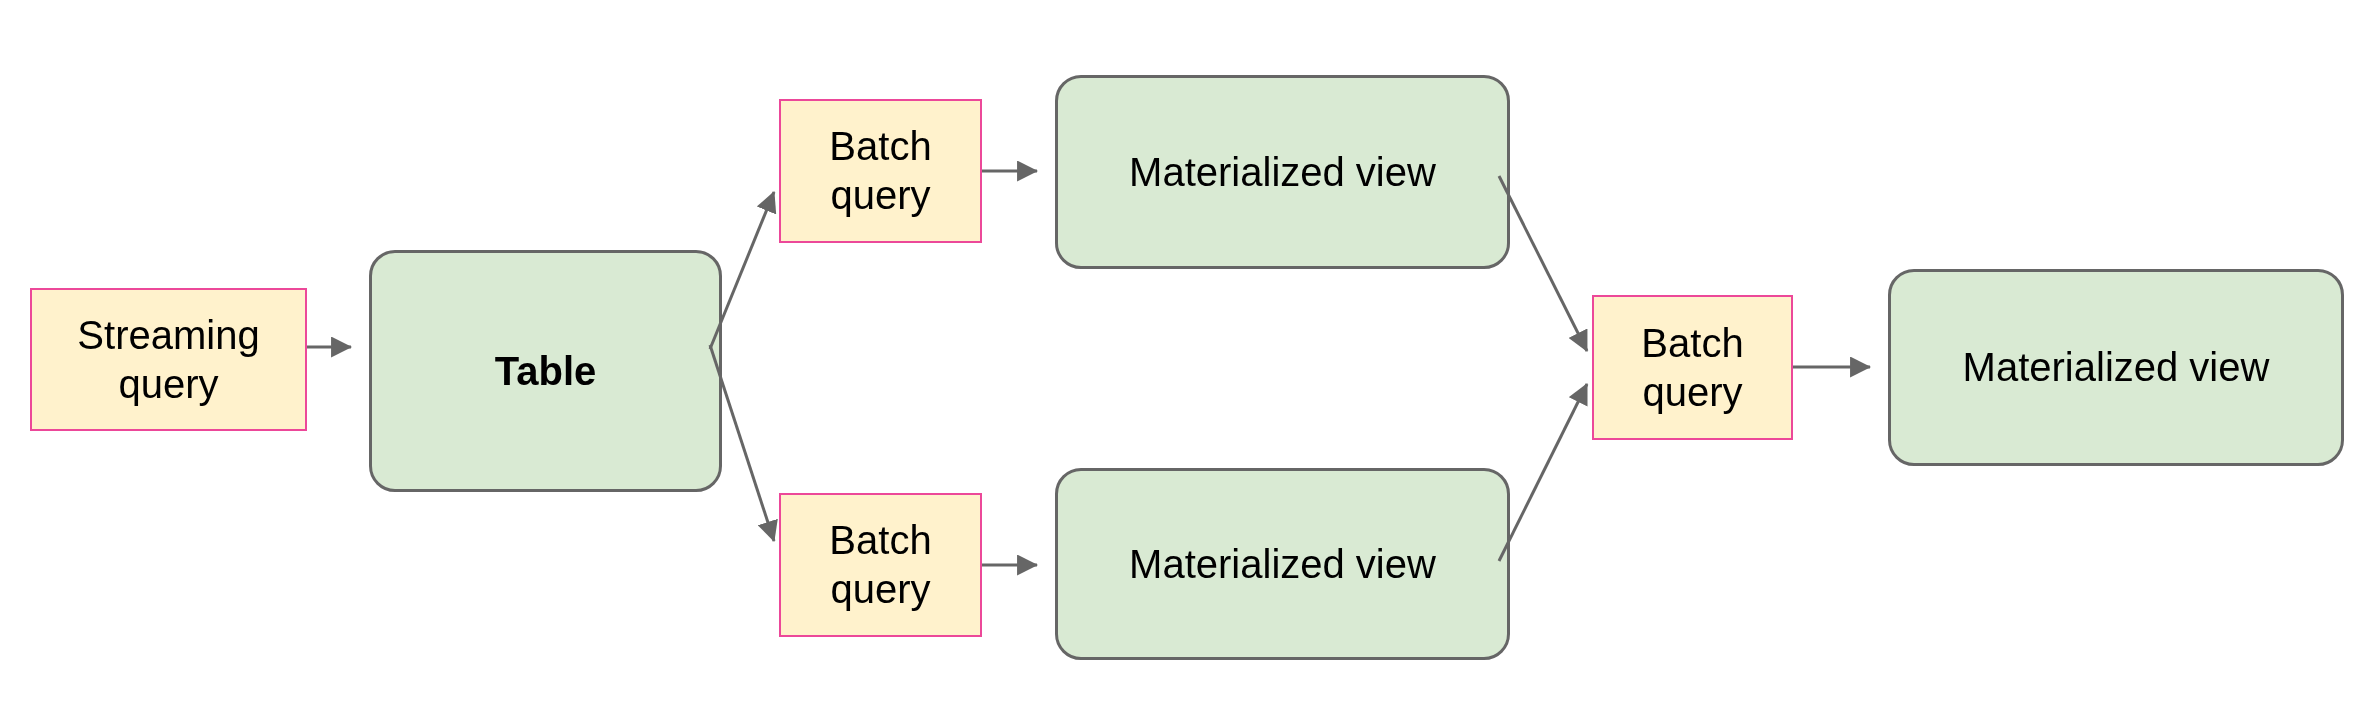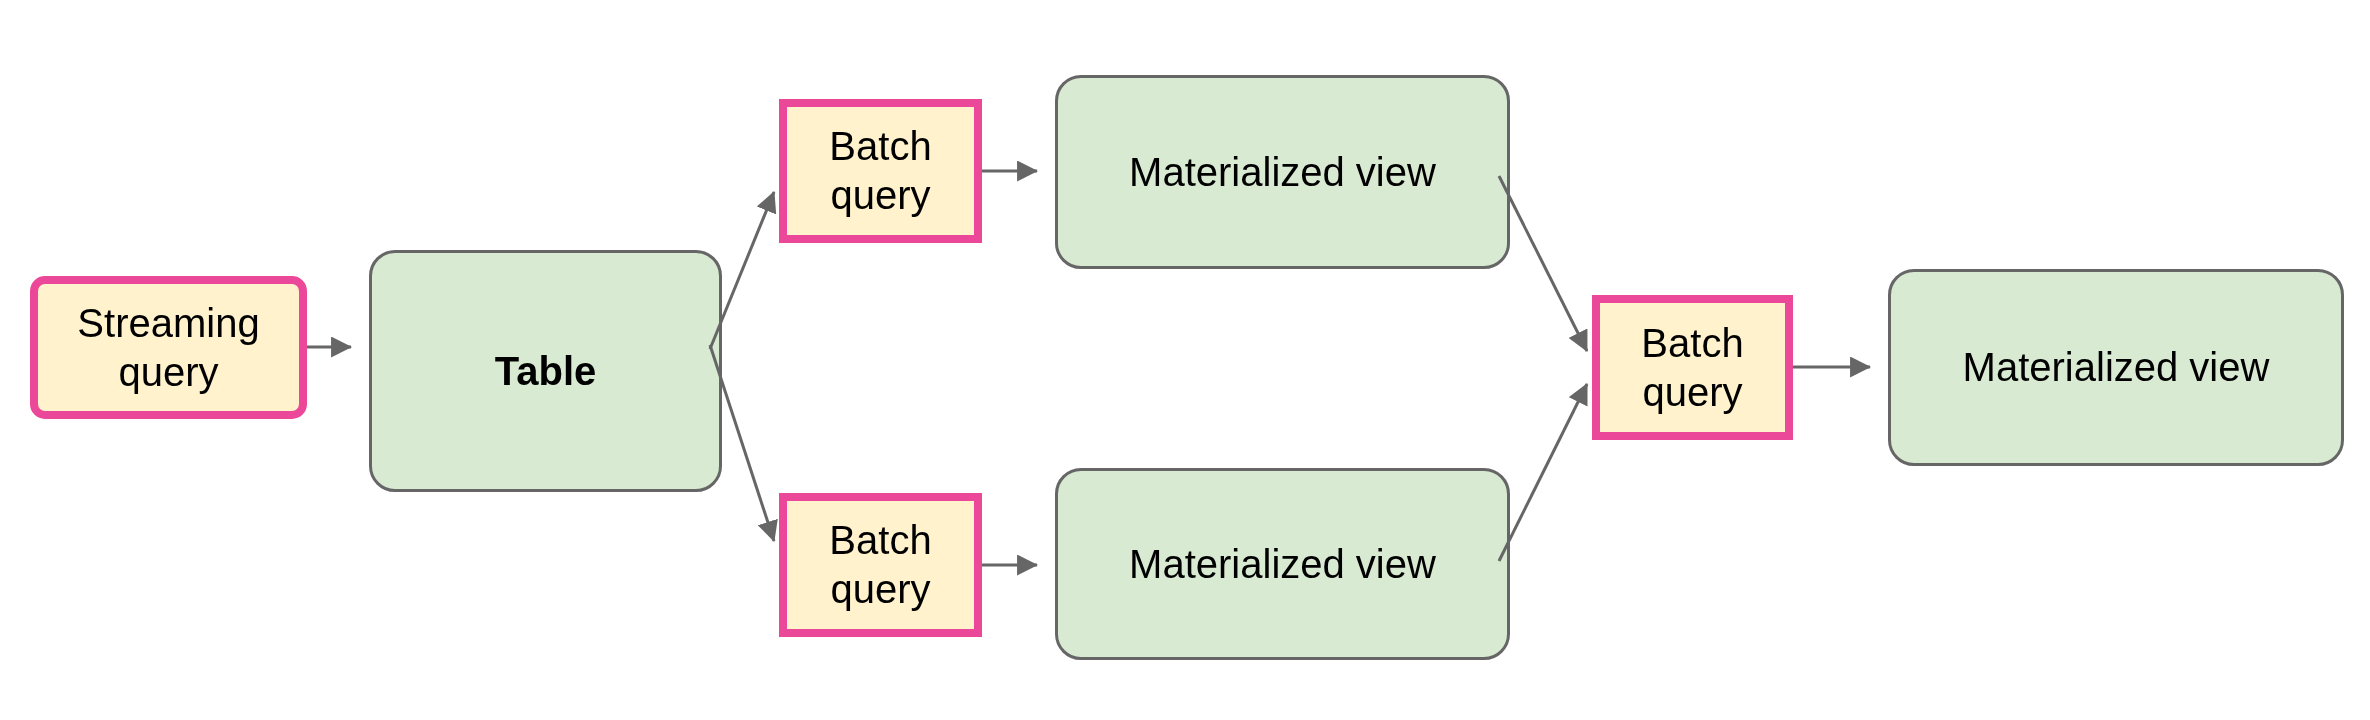--- a/index.html
+++ b/index.html
@@ -22,21 +22,21 @@
     justify-content: center;
     text-align: center;
     box-sizing: border-box;
     font-size: 40px;
     line-height: 49px;
     color: #000000;
     padding: 0 12px;
   }
   .node.query {
     background: #fff2cc;
-    border: 8px solid #ec4899;
+    border: 2px solid #ec4899;
   }
   .node.view {
     background: #d9ead3;
     border: 3px solid #666666;
     border-radius: 26px;
     margin-left: 12px;
   }
   .edges {
     position: absolute;
     left: 0;
@@ -49,21 +49,21 @@
     stroke: #666666;
     stroke-width: 3;
     fill: none;
   }
 </style>
 </head>
 <body>
 
 <div class="canvas">
 
-  <div class="node query" style="left:30px; top:276px; width:277px; height:143px;border-radius:15px;">
+  <div class="node query" style="left:30px; top:288px; width:277px; height:143px;">
     <span>Streaming query</span>
   </div>
 
   <div class="node view" style="left:357px; top:250px; width:353px; height:242px;font-weight:bold;">
     <span>Table</span>
   </div>
 
   <div class="node query" style="left:779px; top:99px; width:203px; height:144px;">
     <span>Batch query</span>
   </div>

